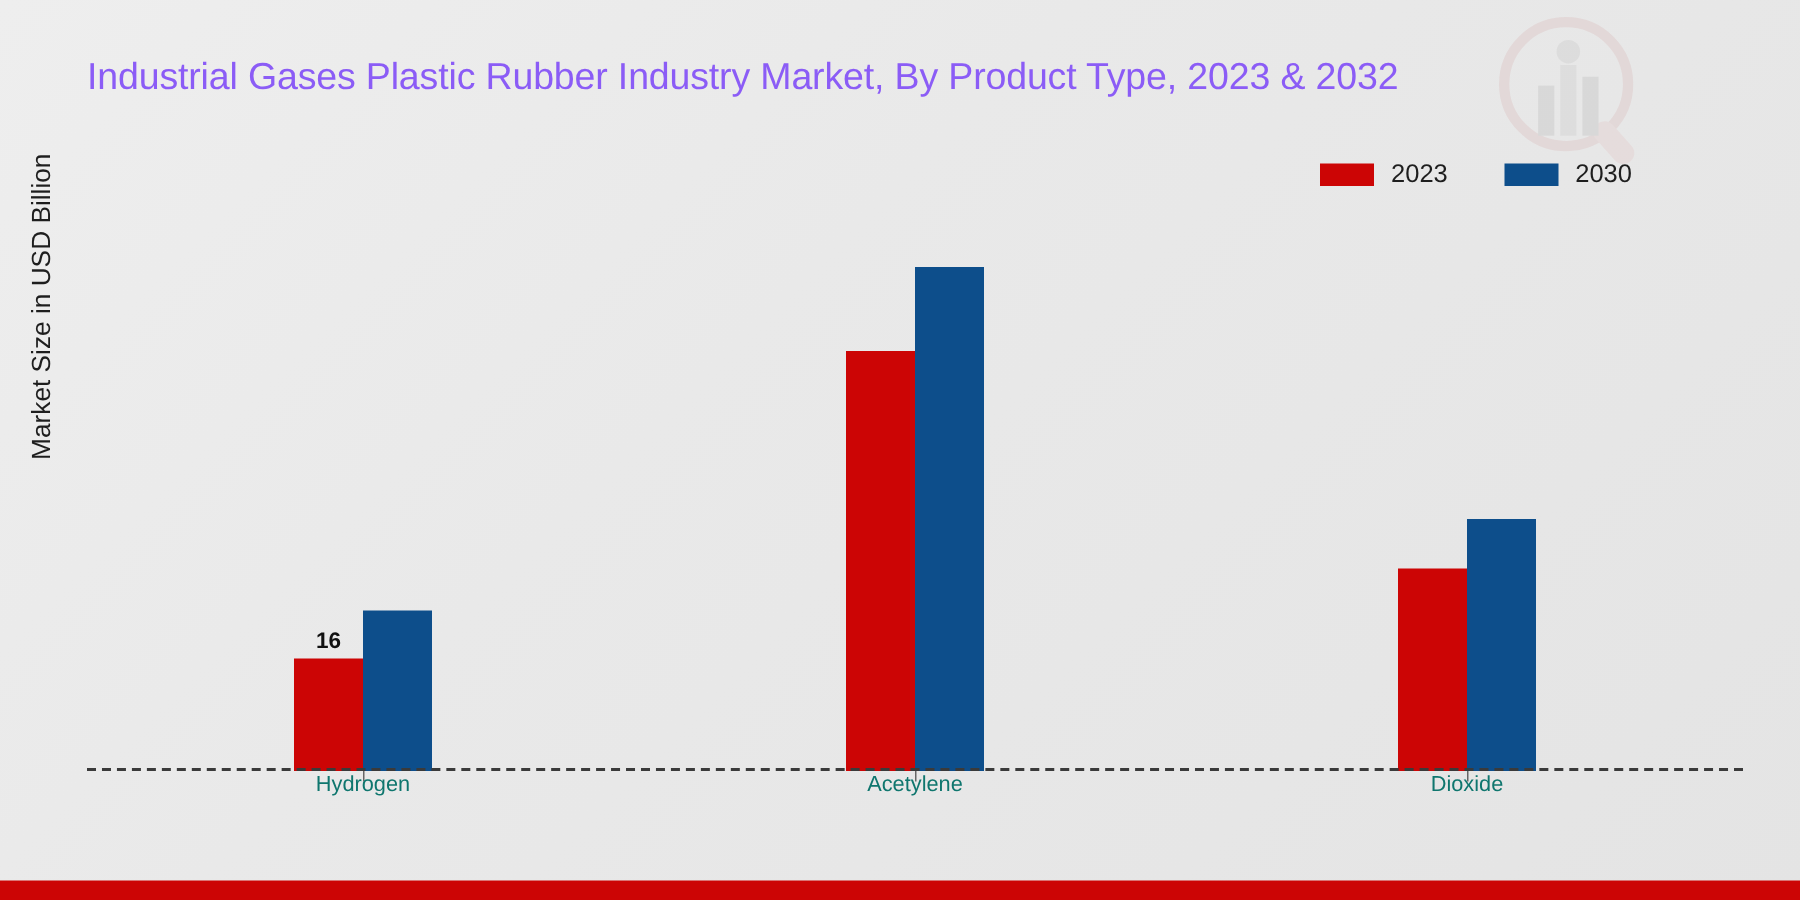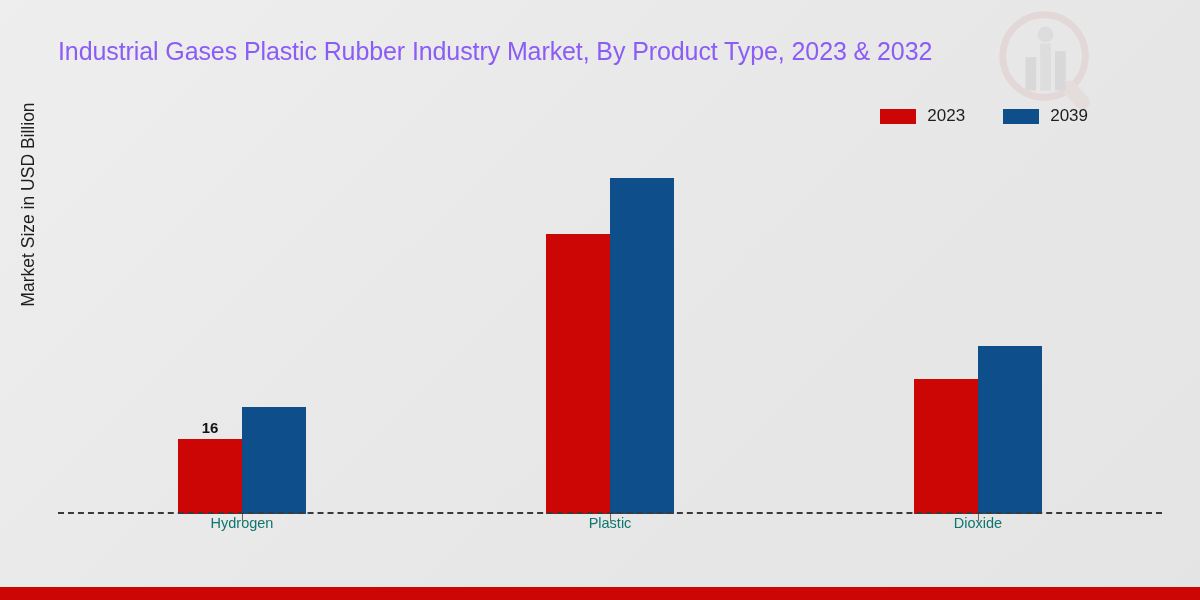--- a/index.html
+++ b/index.html
@@ -108,21 +108,21 @@
   .bar-group {
     flex: 1 1 0;
     position: relative;
     height: 100%;
     display: flex;
     align-items: flex-end;
     justify-content: center;
   }
 
   .bar {
-    width: 64px;
+    width: 46px;
     position: relative;
   }
   .bar-2023 { background: #cc0505; }
   .bar-2032 { background: #0d4e8b; }
 
   .bar-value {
     position: absolute;
     left: 50%;
     transform: translateX(-50%);
     bottom: 100%;
@@ -178,41 +178,41 @@
 
 <div id="chart-title">Industrial Gases Plastic Rubber Industry Market, By Product Type, 2023 &amp; 2032</div>
 
 <div id="legend">
   <div class="legend-item">
     <span class="legend-swatch" style="background:#cc0505"></span>
     <span class="legend-label">2023</span>
   </div>
   <div class="legend-item">
     <span class="legend-swatch" style="background:#0d4e8b"></span>
-    <span class="legend-label">2039</span>
+    <span class="legend-label">2030</span>
   </div>
 </div>
 
 <div id="y-axis-title">Market Size in USD Billion</div>
 
 <div id="plot">
   <div id="groups">
       <div class="bar-group">
         <div class="bar bar-2023" style="height: 74.6667px;">
           <span class="bar-value">16</span>
         </div>
         <div class="bar bar-2032" style="height: 107.333px;"></div>
         <span class="tick"></span>
         <span class="cat-label">Hydrogen</span>
       </div>
       <div class="bar-group">
         <div class="bar bar-2023" style="height: 280px;"></div>
         <div class="bar bar-2032" style="height: 336px;"></div>
         <span class="tick"></span>
-        <span class="cat-label">Plastic</span>
+        <span class="cat-label">Acetylene</span>
       </div>
       <div class="bar-group">
         <div class="bar bar-2023" style="height: 135.333px;"></div>
         <div class="bar bar-2032" style="height: 168px;"></div>
         <span class="tick"></span>
         <span class="cat-label">Dioxide</span>
       </div>
     </div>
   <div id="baseline"></div>
 </div>

